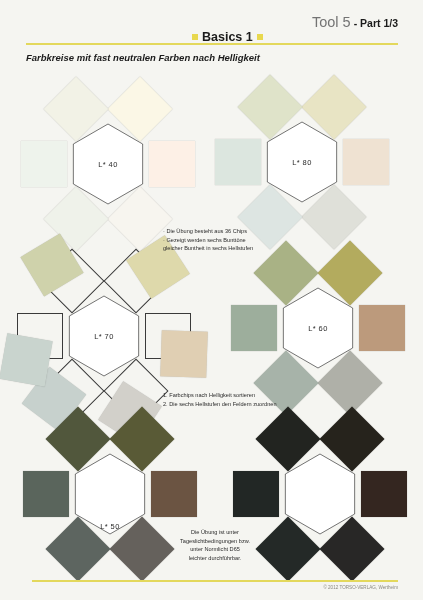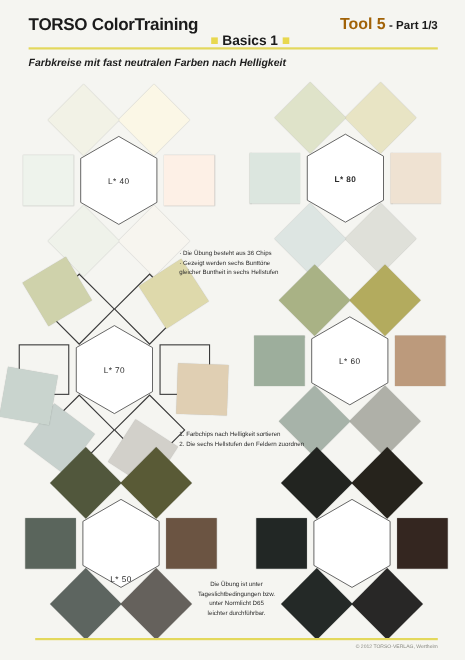--- a/index.html
+++ b/index.html
@@ -22,21 +22,21 @@
   .hdr-basics-wrap{
     position:absolute;left:166px;top:16px;
     display:flex;align-items:center;gap:4px;
   }
   .sq{width:6px;height:6px;background:#e8d84e;display:inline-block;}
   .hdr-basics{font-size:12.5px;font-weight:bold;color:#1b1b1b;white-space:nowrap;}
   .hdr-tool{
     position:absolute;right:0;top:0;
     display:flex;align-items:baseline;gap:3px;white-space:nowrap;
   }
-  .hdr-tool-main{font-size:14.5px;font-weight:bold;color:#a16207;}
+  .hdr-tool-main{font-size:14.5px;font-weight:normal;color:#737373;}
   .hdr-tool-sub{font-size:10.5px;font-weight:bold;color:#1b1b1b;}
   .rule-top{
     position:absolute;left:26px;top:43px;width:372px;height:2px;
     background:#e3d85c;
   }
   .subtitle{
     position:absolute;left:26px;top:52px;
     font-size:9.5px;font-weight:bold;color:#1b1b1b;white-space:nowrap;font-style:italic;
   }
 
@@ -71,21 +71,20 @@
     position:absolute;right:25px;top:585px;
     font-size:4.6px;color:#8a8a82;white-space:nowrap;
   }
 </style>
 </head>
 <body>
 
 <div class="page">
 
   <div class="header">
-    <div class="hdr-title">TORSO ColorTraining</div>
     <div class="hdr-basics-wrap">
       <span class="sq"></span>
       <span class="hdr-basics">Basics 1</span>
       <span class="sq"></span>
     </div>
     <div class="hdr-tool">
       <span class="hdr-tool-main">Tool 5</span>
       <span class="hdr-tool-sub">- Part 1/3</span>
     </div>
   </div>
@@ -98,21 +97,21 @@
           <polygon points="124.64101615137756,56 124.64101615137756,96 90,116 55.35898384862245,96 55.35898384862246,56 89.99999999999999,36" fill="#ffffff" stroke="#3a3a3a" stroke-width="0.7"></polygon>
         </svg>
         <div class="chip solid" style="width: 46px; height: 46px; background: rgb(251, 247, 230); left: 98.96px; top: -2.35634px; transform: rotate(45deg);"></div>
         <div class="chip solid" style="width: 46px; height: 46px; background: rgb(253, 240, 230); left: 130.92px; top: 53px; transform: rotate(0deg);"></div>
         <div class="chip solid" style="width: 46px; height: 46px; background: rgb(247, 245, 239); left: 98.96px; top: 108.356px; transform: rotate(-45deg);"></div>
         <div class="chip solid" style="width: 46px; height: 46px; background: rgb(239, 242, 234); left: 35.04px; top: 108.356px; transform: rotate(45deg);"></div>
         <div class="chip solid" style="width: 46px; height: 46px; background: rgb(238, 243, 236); left: 3.08px; top: 53px; transform: rotate(0deg);"></div>
         <div class="chip solid" style="width: 46px; height: 46px; background: rgb(242, 242, 230); left: 35.04px; top: -2.35634px; transform: rotate(-45deg);"></div>
         <div class="hexlabel" style="left: 0px; top: 72px;">L* 40</div>
       </div>
-      <div class="wheel" style="left: 224px; top: 86px; width: 180px; height: 152px; font-weight: bold;">
+      <div class="wheel" style="left: 212px; top: 86px; width: 180px; height: 152px;">
         <svg class="hexline" width="180" height="152">
           <polygon points="124.64101615137756,56 124.64101615137756,96 90,116 55.35898384862245,96 55.35898384862246,56 89.99999999999999,36" fill="#ffffff" stroke="#3a3a3a" stroke-width="0.7"></polygon>
         </svg>
         <div class="chip solid" style="width: 46px; height: 46px; background: rgb(232, 228, 196); left: 98.96px; top: -2.35634px; transform: rotate(45deg);"></div>
         <div class="chip solid" style="width: 46px; height: 46px; background: rgb(239, 226, 210); left: 130.92px; top: 53px; transform: rotate(0deg);"></div>
         <div class="chip solid" style="width: 46px; height: 46px; background: rgb(223, 224, 217); left: 98.96px; top: 108.356px; transform: rotate(-45deg);"></div>
         <div class="chip solid" style="width: 46px; height: 46px; background: rgb(221, 229, 226); left: 35.04px; top: 108.356px; transform: rotate(45deg);"></div>
         <div class="chip solid" style="width: 46px; height: 46px; background: rgb(220, 230, 223); left: 3.08px; top: 53px; transform: rotate(0deg);"></div>
         <div class="chip solid" style="width: 46px; height: 46px; background: rgb(223, 227, 201); left: 35.04px; top: -2.35634px; transform: rotate(-45deg);"></div>
         <div class="hexlabel" style="left: 0px; top: 72px;">L* 80</div>

